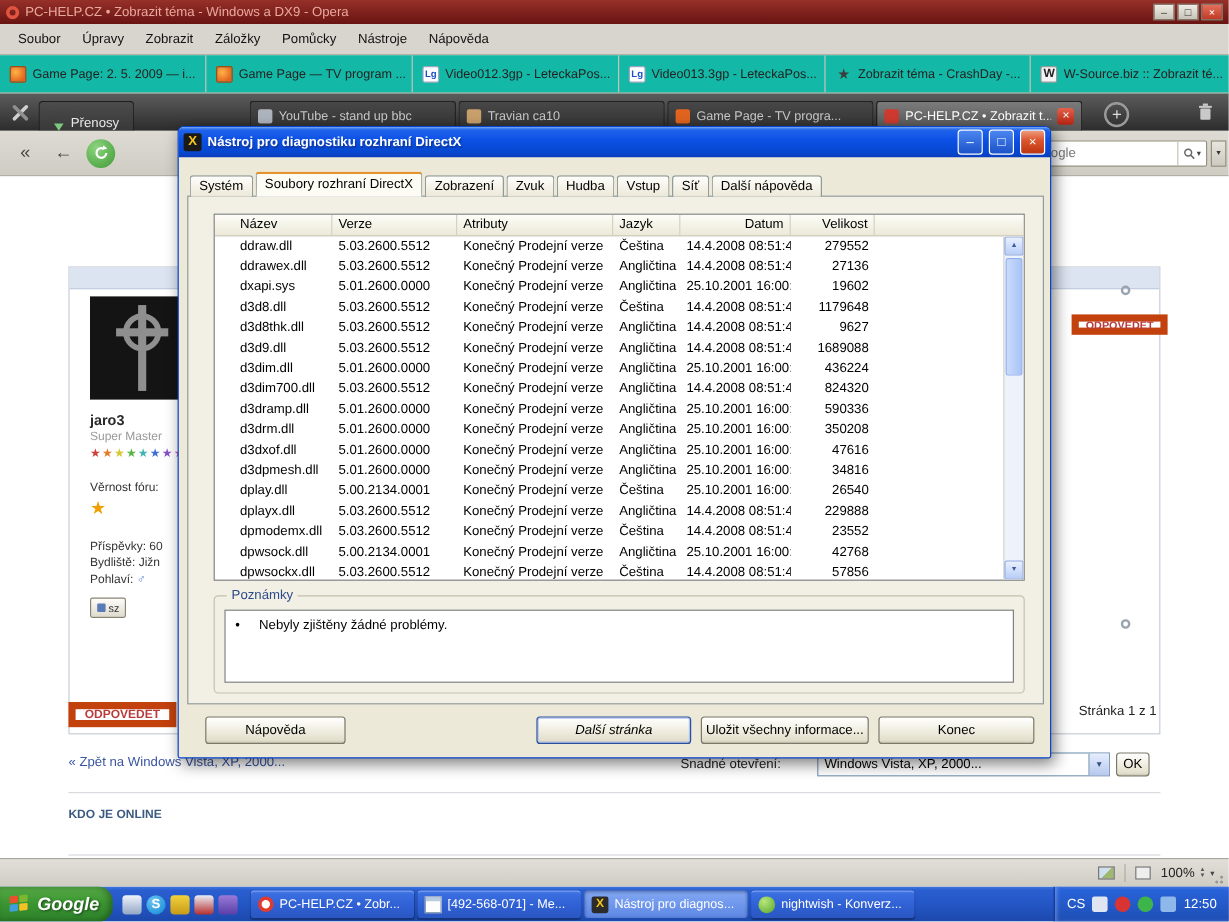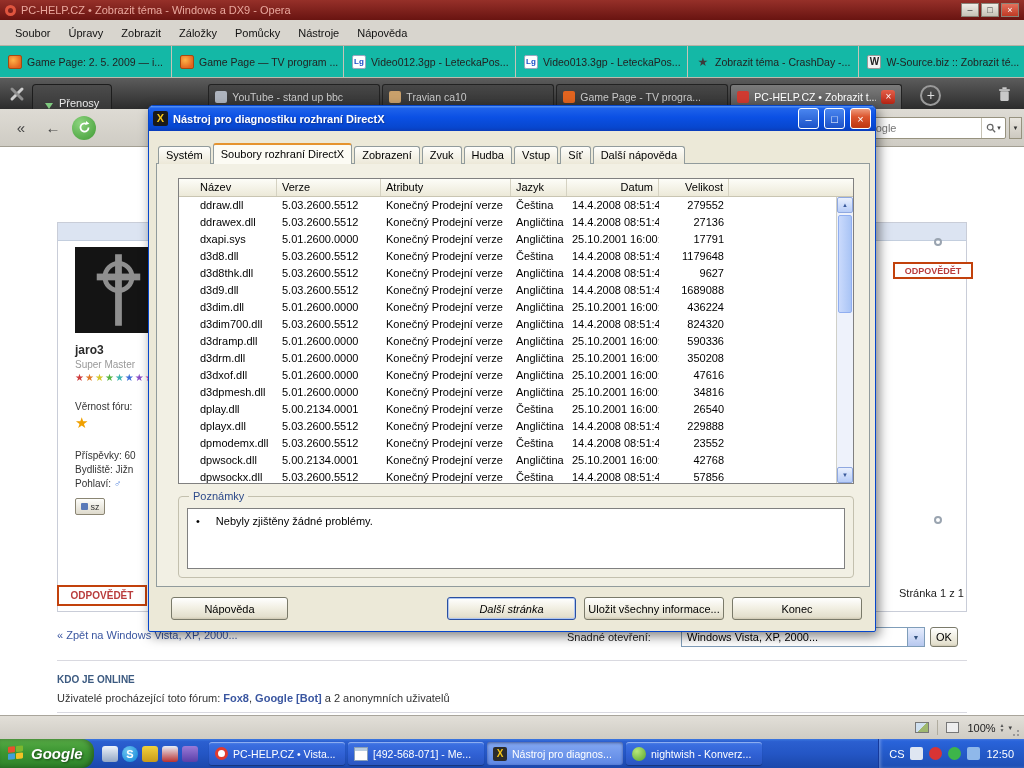--- a/index.html
+++ b/index.html
@@ -61,21 +61,21 @@
 .rank{position:absolute;left:75px;top:212px;font-size:10px;color:#999;}
 .stars{position:absolute;left:75px;top:225px;font-size:10px;letter-spacing:1px;display:flex;}
 .loyalty{position:absolute;left:75px;top:254px;font-size:10px;color:#333;}
 .loyalty-star{position:absolute;left:75px;top:267px;font-size:15px;color:#f0a000;}
 .posts{position:absolute;left:75px;top:303px;font-size:10px;color:#333;}
 .location{position:absolute;left:75px;top:317px;font-size:10px;color:#333;}
 .gender{position:absolute;left:75px;top:331px;font-size:10px;color:#333;}
 .gender b{color:#4a7edb;font-weight:normal;}
 .pm-btn{position:absolute;left:75px;top:351px;width:30px;height:17px;background:linear-gradient(#fdfdfa,#dedacc);border:1px solid #8a8573;border-radius:2px;font-size:9px;color:#333;display:flex;align-items:center;justify-content:center;gap:3px;}
 .pm-ico{width:7px;height:7px;background:#5a7ab8;border-radius:1px;}
-.reply{border:2px solid #c2410c;background:#fff;color:#b93c3c;font-weight:bold;display:flex;align-items:center;justify-content:center;position:absolute;}
+.reply{border:6px solid #c2410c;background:#fff;color:#b93c3c;font-weight:bold;display:flex;align-items:center;justify-content:center;position:absolute;}
 .reply-left{left:57px;top:438px;width:90px;height:21px;font-size:10px;}
 .reply-right{left:893px;top:115px;width:80px;height:17px;font-size:9px;}
 .anchor{position:absolute;width:8px;height:8px;border:2px solid #9aa4b0;border-radius:50%;}
 .pagination{position:absolute;left:899px;top:440px;font-size:11px;color:#222;}
 .back-link{position:absolute;left:57px;top:482px;font-size:11px;color:#3a56a0;}
 .quick-open-label{position:absolute;left:567px;top:484px;font-size:11px;color:#222;}
 .quick-select{position:absolute;left:681px;top:480px;width:244px;height:20px;border:1px solid #7f9db9;background:#fff;font-size:11px;display:flex;align-items:center;}
 .qs-text{flex:1;padding-left:5px;white-space:nowrap;overflow:hidden;color:#000;}
 .qs-btn{width:17px;height:18px;background:linear-gradient(#e6edfd,#b7c8ef);border-left:1px solid #7f9db9;display:flex;align-items:center;justify-content:center;color:#33527e;font-size:7px;}
 .hr{position:absolute;left:57px;width:910px;height:1px;background:#d9d9e0;}
@@ -323,23 +323,20 @@
   <span class="quick-select">
     <span class="qs-text">Windows Vista, XP, 2000...</span>
     <span class="qs-btn">
         <span>▼</span>
       </span>
   </span>
   <span class="xp-btn" style="left:930px;top:480px;width:28px;height:20px;">OK</span>
 
   <span class="hr" style="top:513px;"></span>
   <span class="online-heading">KDO JE ONLINE</span>
-  <span class="online-line">
-    <span>Uživatelé procházející toto fórum: </span><span class="lnk">Fox8</span><span>, </span><span class="lnk">Google [Bot]</span><span> a 2 anonymních uživatelů</span>
-  </span>
   <span class="hr" style="top:565px;"></span>
 </div>
 
 <div class="statusbar">
   <span class="sb-img"></span>
   <span class="sb-sep"></span>
   <span class="sb-fit"></span>
   <span class="sb-zoom">
     <span>100%</span>
     <span class="spin">
@@ -364,21 +361,21 @@
   <span class="quicklaunch">
     <span class="ql ql1"></span>
     <span class="ql ql-skype">S</span>
     <span class="ql ql3"></span>
     <span class="ql ql4"></span>
     <span class="ql ql5"></span>
   </span>
   <span class="task-buttons">
     <span class="task-btn">
         <span class="ti ti-opera"></span>
-        <span class="lbl">PC-HELP.CZ • Vista...</span>
+        <span class="lbl">PC-HELP.CZ • Zobr...</span>
       </span>
     <span class="task-btn">
         <span class="ti ti-notepad"></span>
         <span class="lbl">[492-568-071] - Me...</span>
       </span>
     <span class="task-btn active">
         <span class="ti ti-dx"></span>
         <span class="lbl">Nástroj pro diagnos...</span>
       </span>
     <span class="task-btn">
@@ -444,21 +441,21 @@
             <span class="lv-c c3">Angličtina</span>
             <span class="lv-c c4">14.4.2008 08:51:40</span>
             <span class="lv-c c5">27136</span>
           </div>
           <div class="lv-row">
             <span class="lv-c c0">dxapi.sys</span>
             <span class="lv-c c1">5.01.2600.0000</span>
             <span class="lv-c c2">Konečný Prodejní verze</span>
             <span class="lv-c c3">Angličtina</span>
             <span class="lv-c c4">25.10.2001 16:00:00</span>
-            <span class="lv-c c5">17791</span>
+            <span class="lv-c c5">19602</span>
           </div>
           <div class="lv-row">
             <span class="lv-c c0">d3d8.dll</span>
             <span class="lv-c c1">5.03.2600.5512</span>
             <span class="lv-c c2">Konečný Prodejní verze</span>
             <span class="lv-c c3">Čeština</span>
             <span class="lv-c c4">14.4.2008 08:51:40</span>
             <span class="lv-c c5">1179648</span>
           </div>
           <div class="lv-row">

